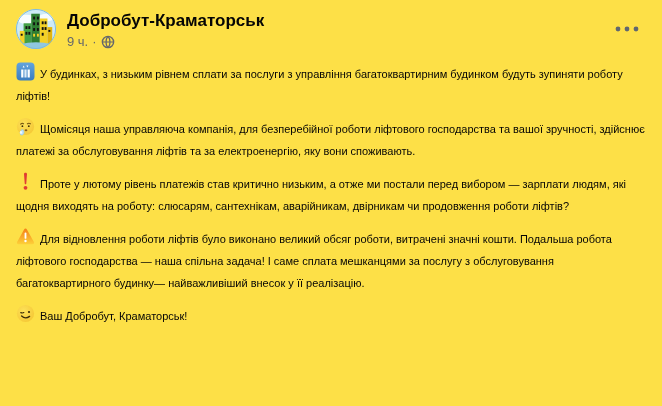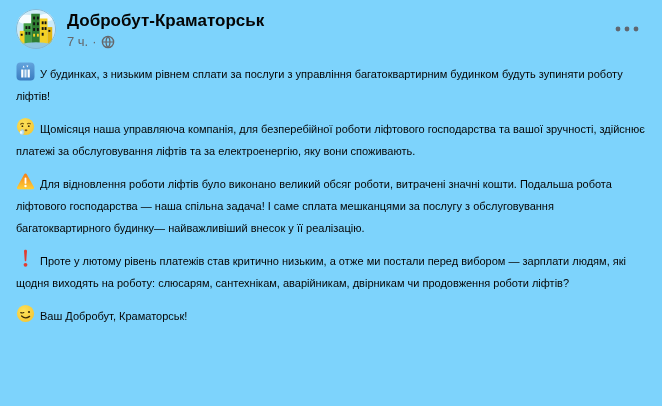--- a/index.html
+++ b/index.html
@@ -8,21 +8,21 @@
     width: 662px;
     height: 406px;
     font-family: "Liberation Sans", "DejaVu Sans", sans-serif;
     color: #050505;
     overflow: hidden;
   }
   .post-card {
     position: relative;
     width: 662px;
     height: 406px;
-    background: #7dd3fc;
+    background: #fde047;
   }
 
   
   .post-header {
     display: flex;
     align-items: flex-start;
     padding: 8px 16px 0 15px;
   }
   .avatar {
     width: 42px;
@@ -130,21 +130,21 @@
               <rect x="23" y="27" width="2" height="3"></rect>
           </g>
           <ellipse cx="22" cy="42" rx="22" ry="6" fill="#8fc7e0"></ellipse>
         </g>
         <circle cx="22" cy="22" r="20.5" fill="none" stroke="#7db9d8" stroke-width="1"></circle>
       </svg>
     </div>
     <div class="header-text">
       <div class="page-name">Добробут-Краматорськ</div>
       <div class="meta-row">
-        <span>7 ч.</span>
+        <span>9 ч.</span>
         <span class="dot">·</span>
         <span class="globe">
           <svg viewBox="0 0 14 14" width="14" height="14">
             <circle cx="7" cy="7" r="5.6" fill="none" stroke="#65676b" stroke-width="1.4"></circle>
             <path d="M1.4 7 H12.6 M7 1.4 C4.4 3.4 4.4 10.6 7 12.6 M7 1.4 C9.6 3.4 9.6 10.6 7 12.6" fill="none" stroke="#65676b" stroke-width="1.2"></path>
           </svg>
         </span>
       </div>
     </div>
     <div class="more-btn">
@@ -194,45 +194,45 @@
           <ellipse cx="10" cy="13.2" rx="1.4" ry="1" fill="#8a5b1e"></ellipse>
           <path d="M5.8 12.5 q-2.6 3.4 -1.2 5.2 q2 1.4 3.2 -1.2 q0.6 -2 -0.6 -3.6 Z" fill="#bfe3f7" stroke="#8fc3e8" stroke-width="0.6"></path>
           <ellipse cx="4.9" cy="15.3" rx="1" ry="1.6" fill="#ffffff" opacity="0.85"></ellipse>
         </svg>
       </span><span>Щомісяця наша управляюча компанія, для безперебійної роботи ліфтового господарства та вашої зручності, здійснює платежі за обслуговування ліфтів та за електроенергію, яку вони споживають.</span>
     </div>
 
     <div class="para">
       <span class="emoji">
         <svg viewBox="0 0 19 19">
+          <path d="M8 2 C8 1.2 8.7 0.8 9.5 0.8 C10.3 0.8 11 1.2 11 2 L10.3 11.2 C10.3 11.8 9.9 12.2 9.5 12.2 C9.1 12.2 8.7 11.8 8.7 11.2 Z" fill="#e03d32"></path>
+          <circle cx="9.5" cy="15.8" r="1.9" fill="#e03d32"></circle>
+        </svg>
+      </span><span>Проте у лютому рівень платежів став критично низьким, а отже ми постали перед вибором — зарплати людям, які щодня виходять на роботу: слюсарям, сантехнікам, аварійникам, двірникам чи продовження роботи ліфтів?</span>
+    </div>
+
+    <div class="para">
+      <span class="emoji">
+        <svg viewBox="0 0 19 19">
           <defs>
               <linearGradient id="wrn" x1="0" y1="0" x2="0" y2="1">
             <stop offset="0" stop-color="#f57f17"></stop>
                 <stop offset="1" stop-color="#fdd039"></stop>
           </linearGradient>
             </defs>
           <path d="M9.5 1.6 c0.6 0 1.1 0.3 1.4 0.9 l7 12.4 c0.6 1.1 -0.2 2.3 -1.4 2.3 H2.5 c-1.2 0 -2 -1.2 -1.4 -2.3 l7 -12.4 c0.3 -0.6 0.8 -0.9 1.4 -0.9 Z" fill="url(#wrn)"></path>
           <rect x="8.6" y="5.6" width="1.8" height="6.2" rx="0.9" fill="#ffffff"></rect>
           <circle cx="9.5" cy="14" r="1.2" fill="#ffffff"></circle>
         </svg>
       </span><span>Для відновлення роботи ліфтів було виконано великий обсяг роботи, витрачені значні кошти.  Подальша робота ліфтового господарства — наша спільна задача! І саме сплата мешканцями за послугу з обслуговування багатоквартирного будинку— найважливіший внесок у її реалізацію.</span>
     </div>
 
     <div class="para">
       <span class="emoji">
         <svg viewBox="0 0 19 19">
-          <path d="M8 2 C8 1.2 8.7 0.8 9.5 0.8 C10.3 0.8 11 1.2 11 2 L10.3 11.2 C10.3 11.8 9.9 12.2 9.5 12.2 C9.1 12.2 8.7 11.8 8.7 11.2 Z" fill="#e03d32"></path>
-          <circle cx="9.5" cy="15.8" r="1.9" fill="#e03d32"></circle>
-        </svg>
-      </span><span>Проте у лютому рівень платежів став критично низьким, а отже ми постали перед вибором — зарплати людям, які щодня виходять на роботу: слюсарям, сантехнікам, аварійникам, двірникам чи продовження роботи ліфтів?</span>
-    </div>
-
-    <div class="para">
-      <span class="emoji">
-        <svg viewBox="0 0 19 19">
           <defs>
               <radialGradient id="fc2" cx="0.4" cy="0.35" r="0.8">
             <stop offset="0" stop-color="#fde25a"></stop>
                 <stop offset="1" stop-color="#f4c430"></stop>
           </radialGradient>
             </defs>
           <circle cx="9.5" cy="9.5" r="8.6" fill="url(#fc2)"></circle>
           <path d="M4.8 8.6 q1.6 0.8 3 0" fill="none" stroke="#3a2b08" stroke-width="1.2" stroke-linecap="round"></path>
           <circle cx="13" cy="8" r="1.1" fill="#3a2b08"></circle>
           <path d="M5.6 12 q3.6 3.4 8 0.4" fill="none" stroke="#3a2b08" stroke-width="1.3" stroke-linecap="round"></path>

